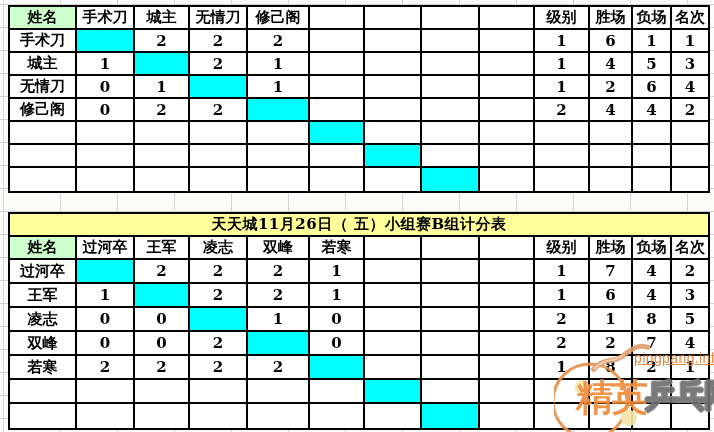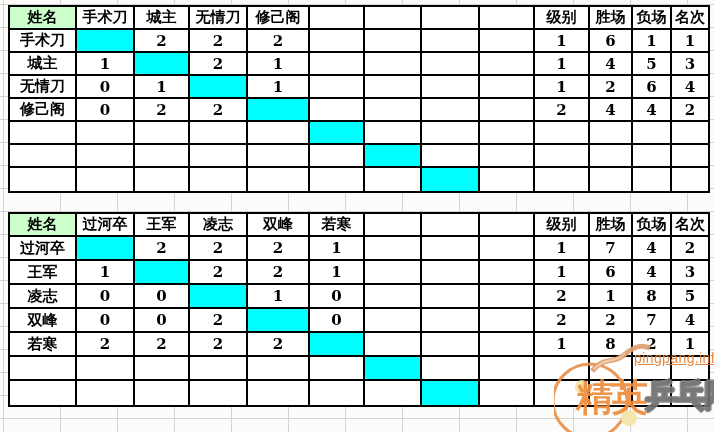--- a/index.html
+++ b/index.html
@@ -183,20 +183,21 @@
           <div class="cell" style="width: 55px;"></div>
           <div class="cell" style="width: 55px;"></div>
           <div class="cell" style="width: 43px;"></div>
           <div class="cell" style="width: 39px;"></div>
           <div class="cell" style="width: 36px;"></div>
         </div>
       </div>
   </div>
 
   <div class="tbl tbl-b">
+    <div class="title">天天城11月26日（ 五）小组赛B组计分表</div>
     <div class="grid" id="gridB">
         <div class="row">
           <div class="cell name-hdr" style="width: 67px;">姓名</div>
           <div class="cell" style="width: 58px;">过河卒</div>
           <div class="cell" style="width: 55px;">王军</div>
           <div class="cell" style="width: 58px;">凌志</div>
           <div class="cell" style="width: 62px;">双峰</div>
           <div class="cell" style="width: 55px;">若寒</div>
           <div class="cell" style="width: 57px;"></div>
           <div class="cell" style="width: 58px;"></div>

